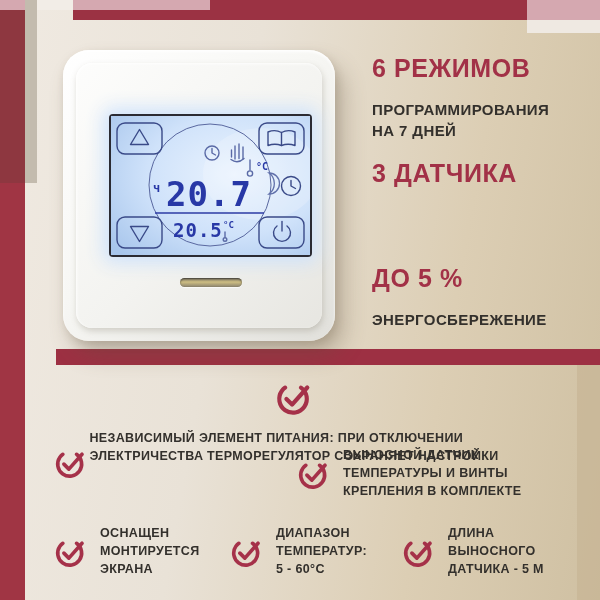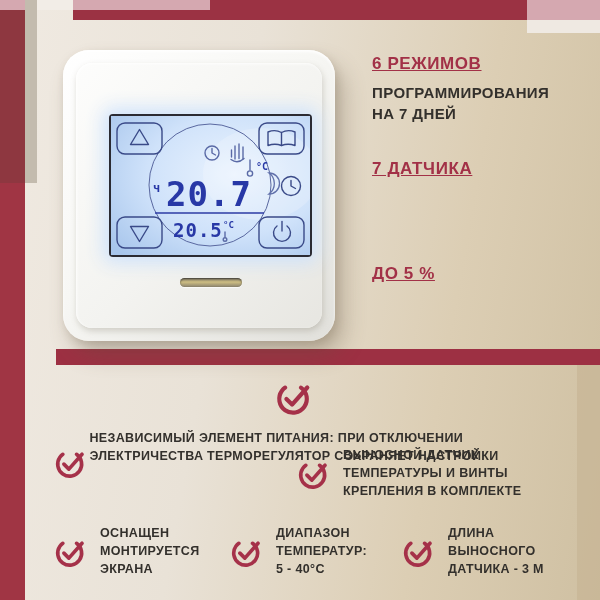--- a/index.html
+++ b/index.html
@@ -34,22 +34,22 @@
           border:2px solid #2b2b33;border-radius:4px;background:#cfe2f9;
           box-shadow:0 0 18px 6px rgba(205,226,251,.95),inset 0 0 10px rgba(25,45,110,.18);}
   .screen svg{display:block;width:199px;height:139px;}
   .slot{position:absolute;left:104px;top:215px;width:62px;height:9px;border-radius:5px;
           background:linear-gradient(180deg,#7d7769 0%,#cdbd82 45%,#8b846f 100%);
           box-shadow:inset 0 1px 2px rgba(0,0,0,.5),0 1px 1px rgba(255,255,255,.7);}
 
   
   .benefit{position:absolute;left:372px;width:215px;}
   .b1{top:54px;} .b2{top:159px;} .b3{top:264px;}
-  .b-title{color:#a23147;font-size:17px;font-weight:bold;letter-spacing:.6px;text-decoration:underline;}
-  .b-lines{margin-top:8px;color:#33302c;font-size:15px;font-weight:bold;
+  .b-title{color:#a23147;font-size:25px;font-weight:bold;letter-spacing:.6px;}
+  .b-lines{margin-top:16px;color:#33302c;font-size:15px;font-weight:bold;
            line-height:21px;letter-spacing:.4px;white-space:pre-line;}
 
   
   .feat{position:absolute;display:flex;align-items:center;gap:13px;}
   .f-lines{color:#33302c;font-size:12.5px;font-weight:bold;line-height:18px;
            letter-spacing:.35px;white-space:pre-line;}
   .f1{left:54px;top:378px;width:480px;flex-direction:column;}
   .f2{left:54px;top:446px;width:240px;}
   .f3{left:297px;top:446px;width:252px;}
   .f4{left:54px;top:524px;width:190px;}
@@ -154,24 +154,25 @@
       <div class="slot"></div>
     </div>
   </div>
 
   <div class="benefit b1">
     <div class="b-title">6 РЕЖИМОВ</div>
     <div class="b-lines">ПРОГРАММИРОВАНИЯ
 НА 7 ДНЕЙ</div>
   </div>
   <div class="benefit b2">
-    <div class="b-title">7 ДАТЧИКА</div>
+    <div class="b-title">3 ДАТЧИКА</div>
   </div>
   <div class="benefit b3">
     <div class="b-title">ДО 5 %</div>
+    <div class="b-lines">ЭНЕРГОСБЕРЕЖЕНИЕ</div>
   </div>
 
   <div class="feat f1">
     <svg class="check" width="38" height="38" viewBox="0 0 40 40">
       <circle cx="19" cy="22" r="14.5" fill="none" stroke="#a53149" stroke-width="4.4" stroke-linecap="round" stroke-dasharray="73 18" transform="rotate(-55 19 22)"></circle>
       <path d="M12 22 L18 28 L34 10" fill="none" stroke="#a53149" stroke-width="4.4" stroke-linecap="round" stroke-linejoin="round"></path>
     </svg>
     <div class="f-lines">НЕЗАВИСИМЫЙ ЭЛЕМЕНТ ПИТАНИЯ: ПРИ ОТКЛЮЧЕНИИ
 ЭЛЕКТРИЧЕСТВА ТЕРМОРЕГУЛЯТОР СОХРАНЯЕТ НАСТРОЙКИ</div>
   </div>
@@ -199,25 +200,25 @@
 МОНТИРУЕТСЯ
 ЭКРАНА</div>
   </div>
   <div class="feat f5">
     <svg class="check" width="33" height="33" viewBox="0 0 40 40">
       <circle cx="19" cy="22" r="14.5" fill="none" stroke="#a53149" stroke-width="4.4" stroke-linecap="round" stroke-dasharray="73 18" transform="rotate(-55 19 22)"></circle>
       <path d="M12 22 L18 28 L34 10" fill="none" stroke="#a53149" stroke-width="4.4" stroke-linecap="round" stroke-linejoin="round"></path>
     </svg>
     <div class="f-lines">ДИАПАЗОН
 ТЕМПЕРАТУР:
-5 - 40°С</div>
+5 - 60°С</div>
   </div>
   <div class="feat f6">
     <svg class="check" width="33" height="33" viewBox="0 0 40 40">
       <circle cx="19" cy="22" r="14.5" fill="none" stroke="#a53149" stroke-width="4.4" stroke-linecap="round" stroke-dasharray="73 18" transform="rotate(-55 19 22)"></circle>
       <path d="M12 22 L18 28 L34 10" fill="none" stroke="#a53149" stroke-width="4.4" stroke-linecap="round" stroke-linejoin="round"></path>
     </svg>
     <div class="f-lines">ДЛИНА
 ВЫНОСНОГО
-ДАТЧИКА - 3 М</div>
+ДАТЧИКА - 5 М</div>
   </div>
 
 </div>
 
 </body></html>

